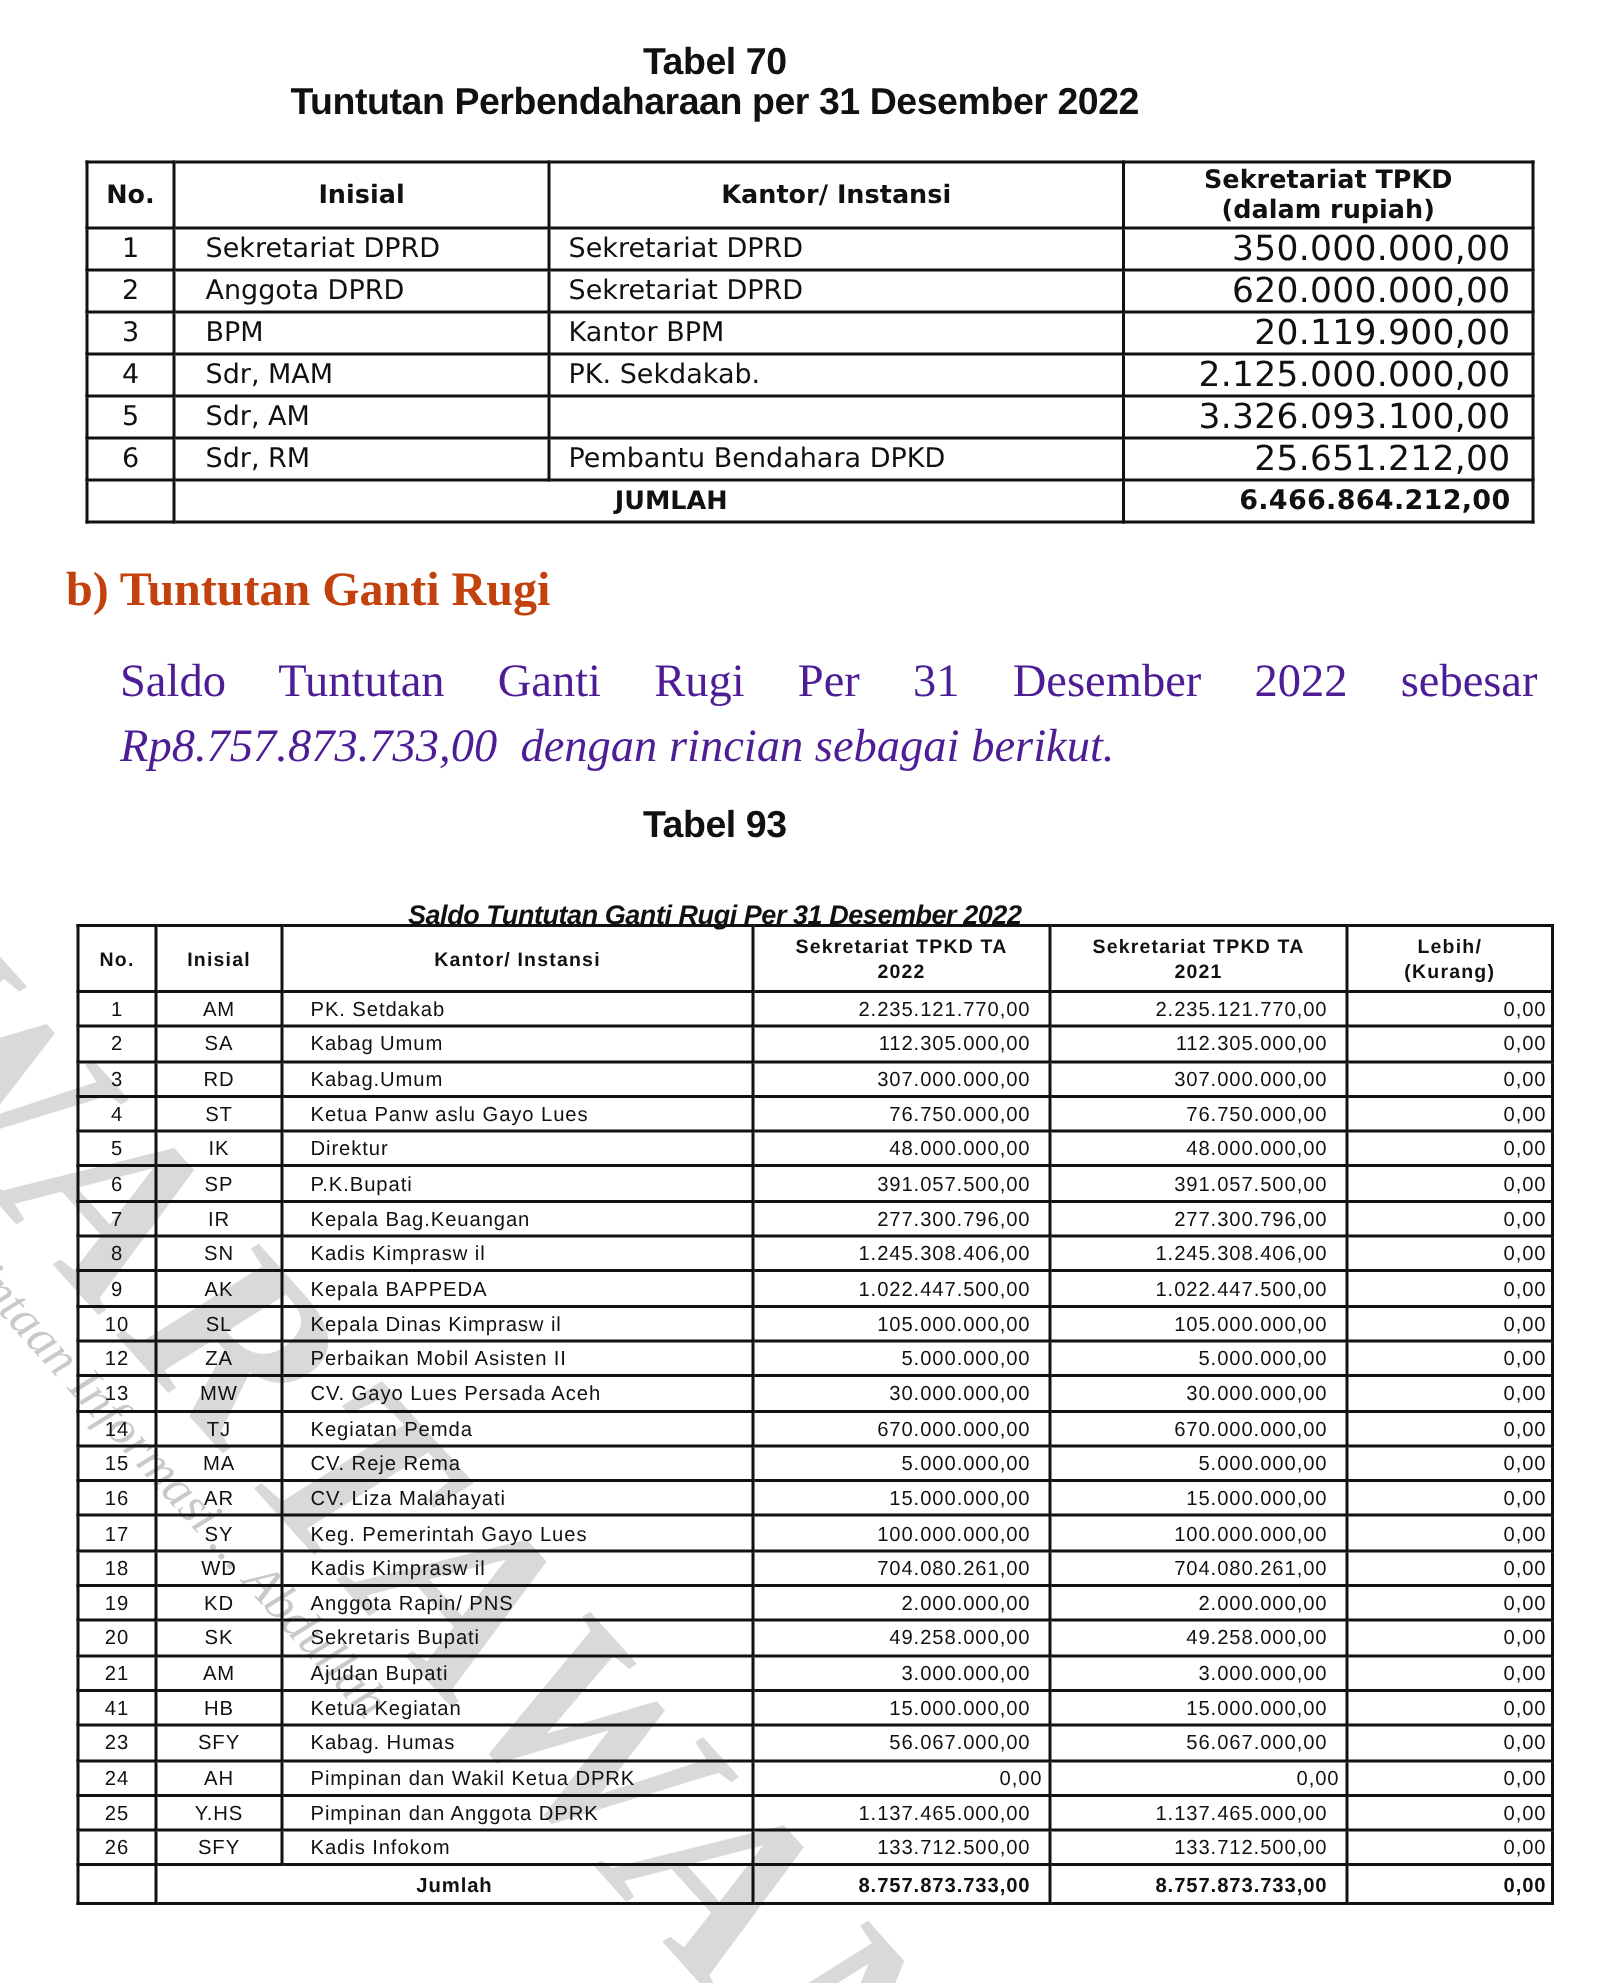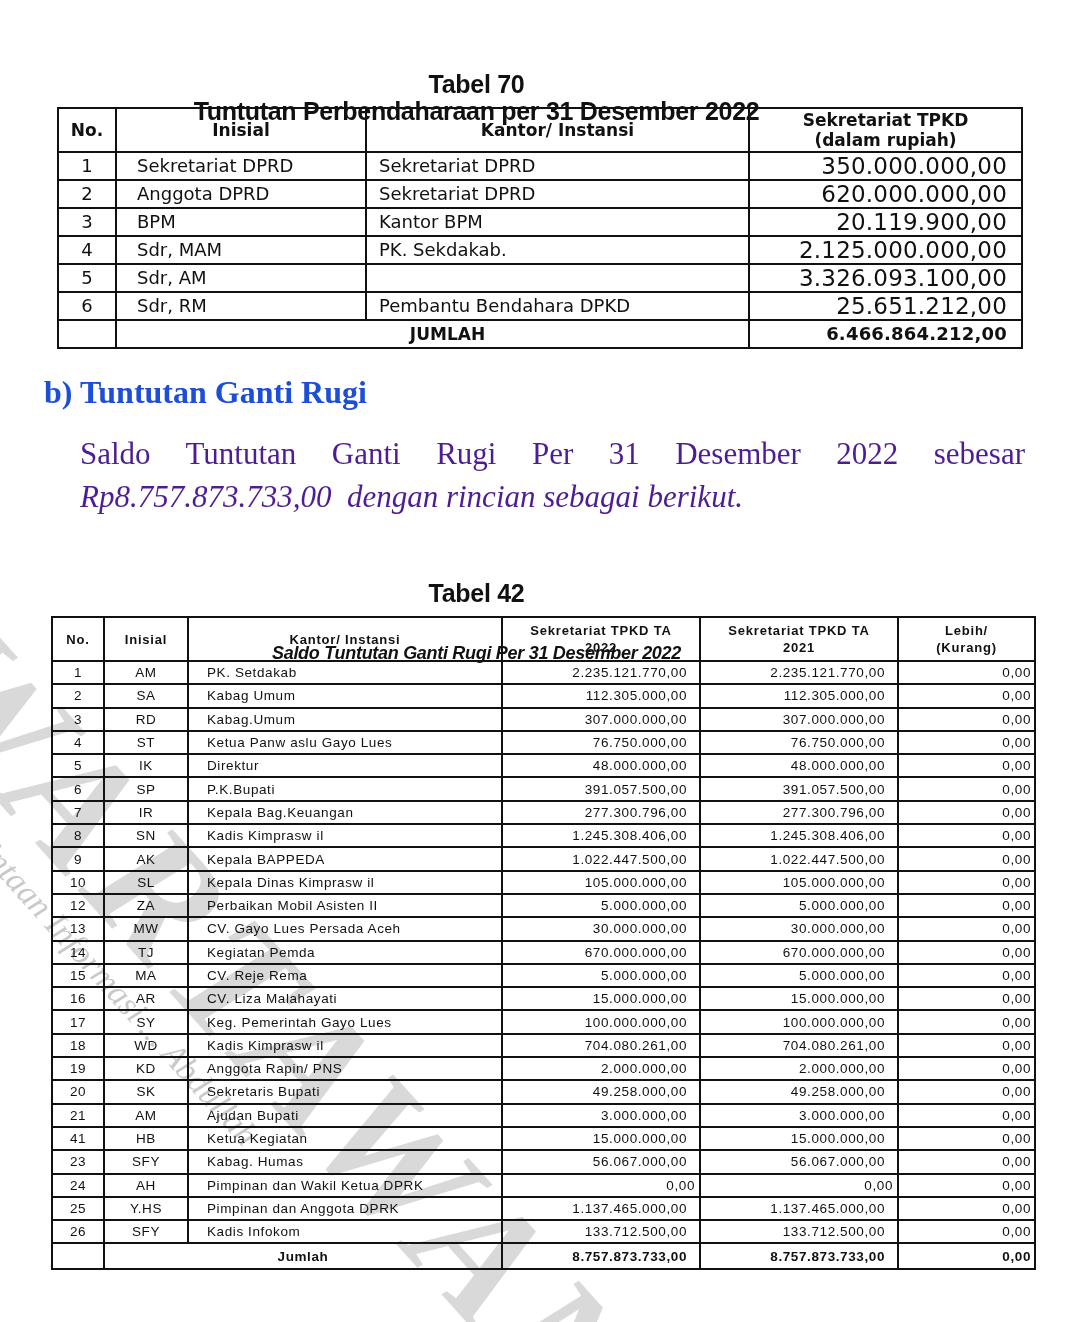--- a/index.html
+++ b/index.html
@@ -2,21 +2,20 @@
 <html><head>
   <meta charset="utf-8">
   <style>
     html, body { margin: 0; padding: 0; background: #ffffff; }
     body { width: 1080px; height: 1322px; position: relative; overflow: hidden; color: #111; }
 
     .caption {
       position: absolute; left: 0; width: 953px; text-align: center;
       font-family: "Liberation Sans", sans-serif; font-weight: bold; color: #111;
       letter-spacing: -0.3px;
-      margin-top: 43px;
     }
 
     
     table.t70 {
       position: absolute; left: 57px; top: 107px; width: 964px;
       border-collapse: collapse; table-layout: fixed;
       font-family: "DejaVu Sans", sans-serif; color: #111;
     }
     table.t70 th, table.t70 td {
       border: 2.5px solid #111; padding: 0; height: 26px; line-height: 26px;
@@ -27,21 +26,21 @@
     table.t70 td.no { text-align: center; }
     table.t70 td.ini { padding-left: 20px; }
     table.t70 td.kan { padding-left: 12px; }
     table.t70 td.amt { text-align: right; padding-right: 14px; font-size: 23px; letter-spacing: 0.2px; }
     table.t70 tr.total td { font-weight: bold; font-size: 17px; }
     table.t70 tr.total td.amt { font-size: 18px; margin-top: 22px; }
 
     
     .section-heading {
       position: absolute; left: 44px; top: 374px;
-      font-family: "Liberation Serif", serif; font-weight: bold; font-size: 32px; color: #1d4ed8;
+      font-family: "Liberation Serif", serif; font-weight: bold; font-size: 32px; color: #c2410c;
     }
     .paragraph {
       position: absolute; left: 80px; top: 432px; width: 945px;
       font-family: "Liberation Serif", serif; font-size: 31px; line-height: 43px; color: #4c1d95;
       text-align: justify; text-align-last: left;
     }
     .paragraph .line1 { display: block; text-align: justify; text-align-last: justify; }
 
     
     table.t71 {
@@ -142,21 +141,21 @@
       </tr>
     </tbody>
 </table>
 
 <div class="section-heading">b) Tuntutan Ganti Rugi</div>
 <div class="paragraph">
   <span class="line1">Saldo Tuntutan Ganti Rugi Per 31 Desember 2022 sebesar</span>
   <span style="white-space:pre;font-style:italic;">Rp8.757.873.733,00  dengan rincian sebagai berikut.</span>
 </div>
 
-<div class="caption" style="top:536px; font-size:25px;">Tabel 42</div>
+<div class="caption" style="top:536px; font-size:25px;">Tabel 93</div>
 <div class="caption" style="top:600px; font-size:18px;font-style:italic;">Saldo Tuntutan Ganti Rugi Per 31 Desember 2022</div>
 
 <table class="t71">
   <colgroup>
     <col style="width:52px">
       <col style="width:84px">
       <col style="width:314px">
       <col style="width:198px">
       <col style="width:198px">
       <col style="width:137px">

